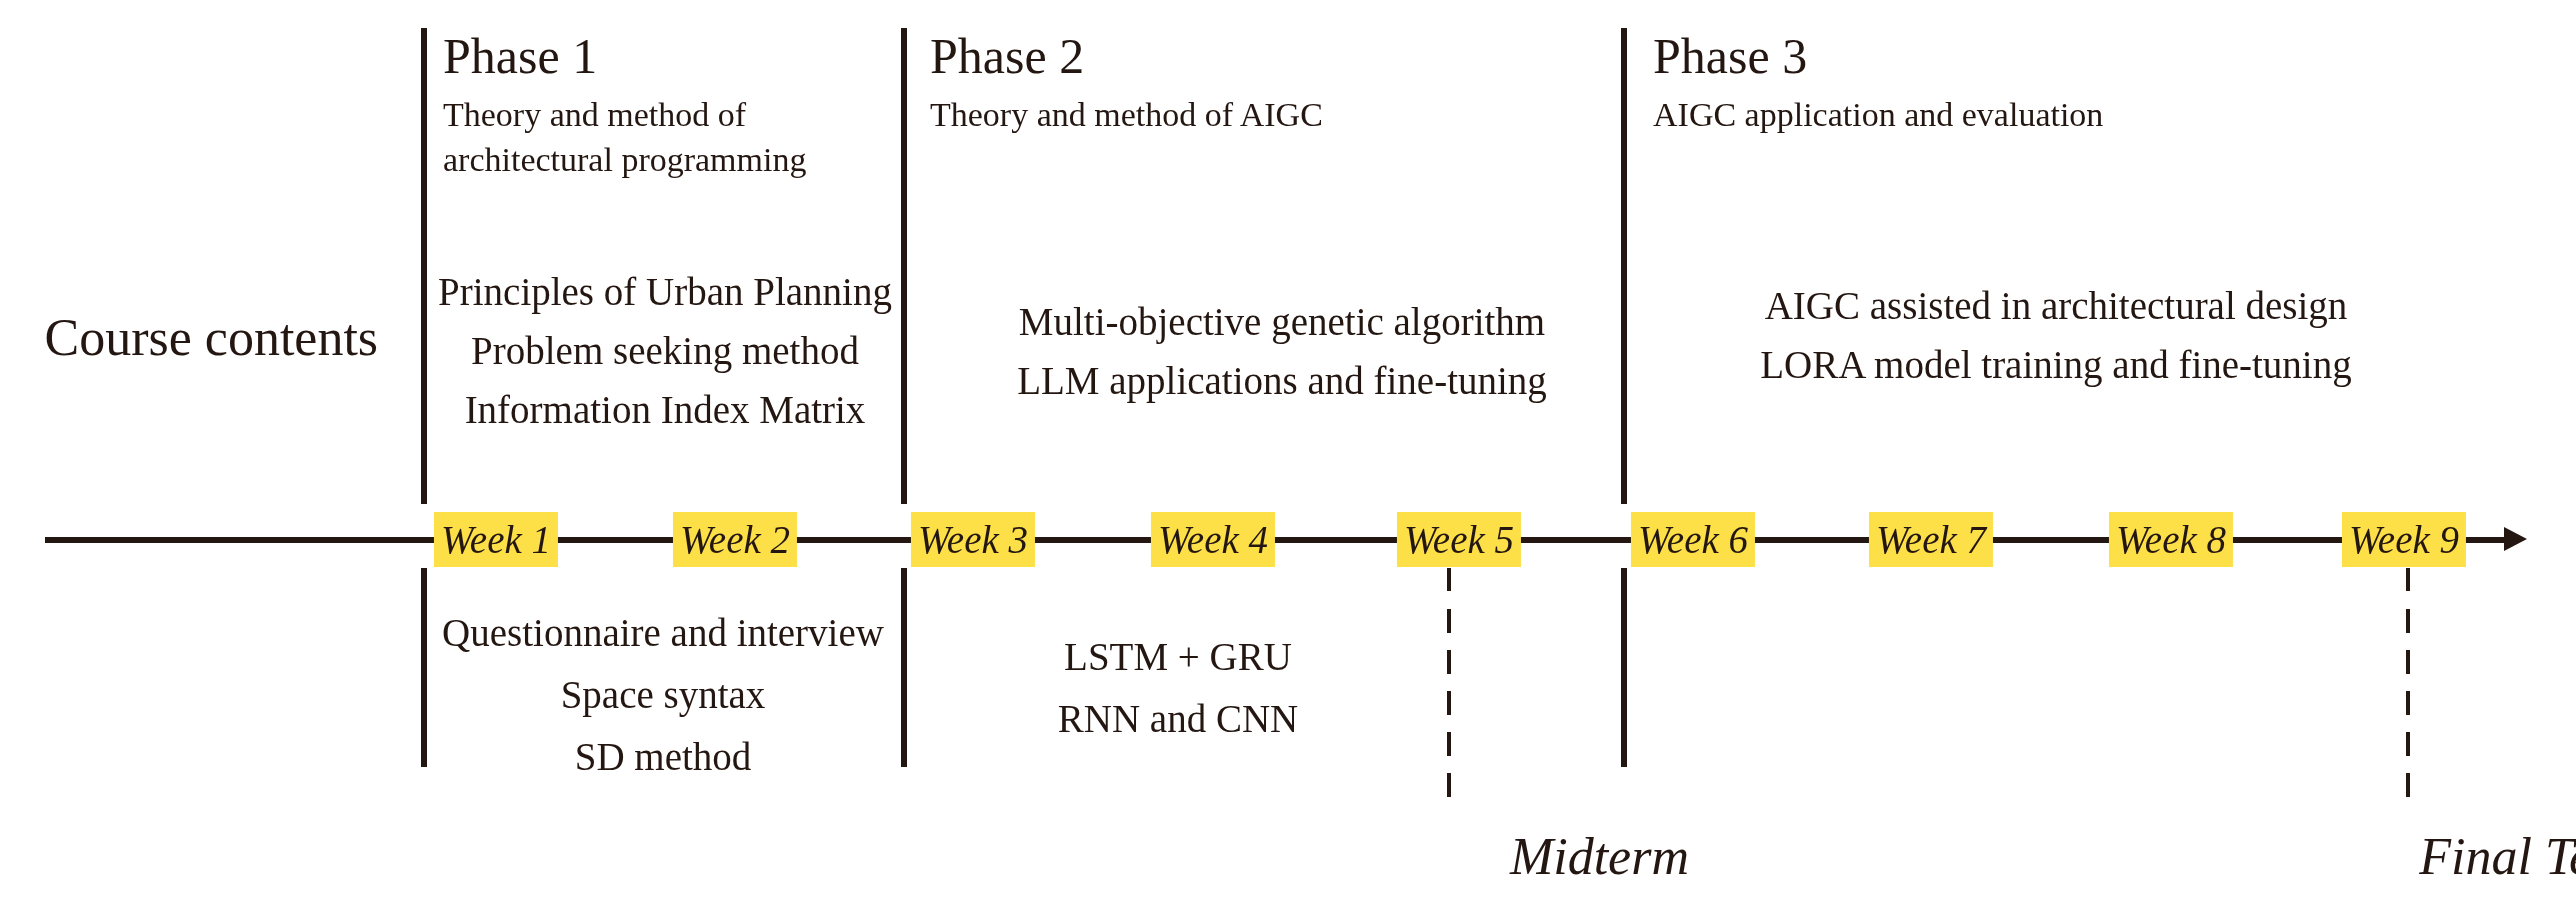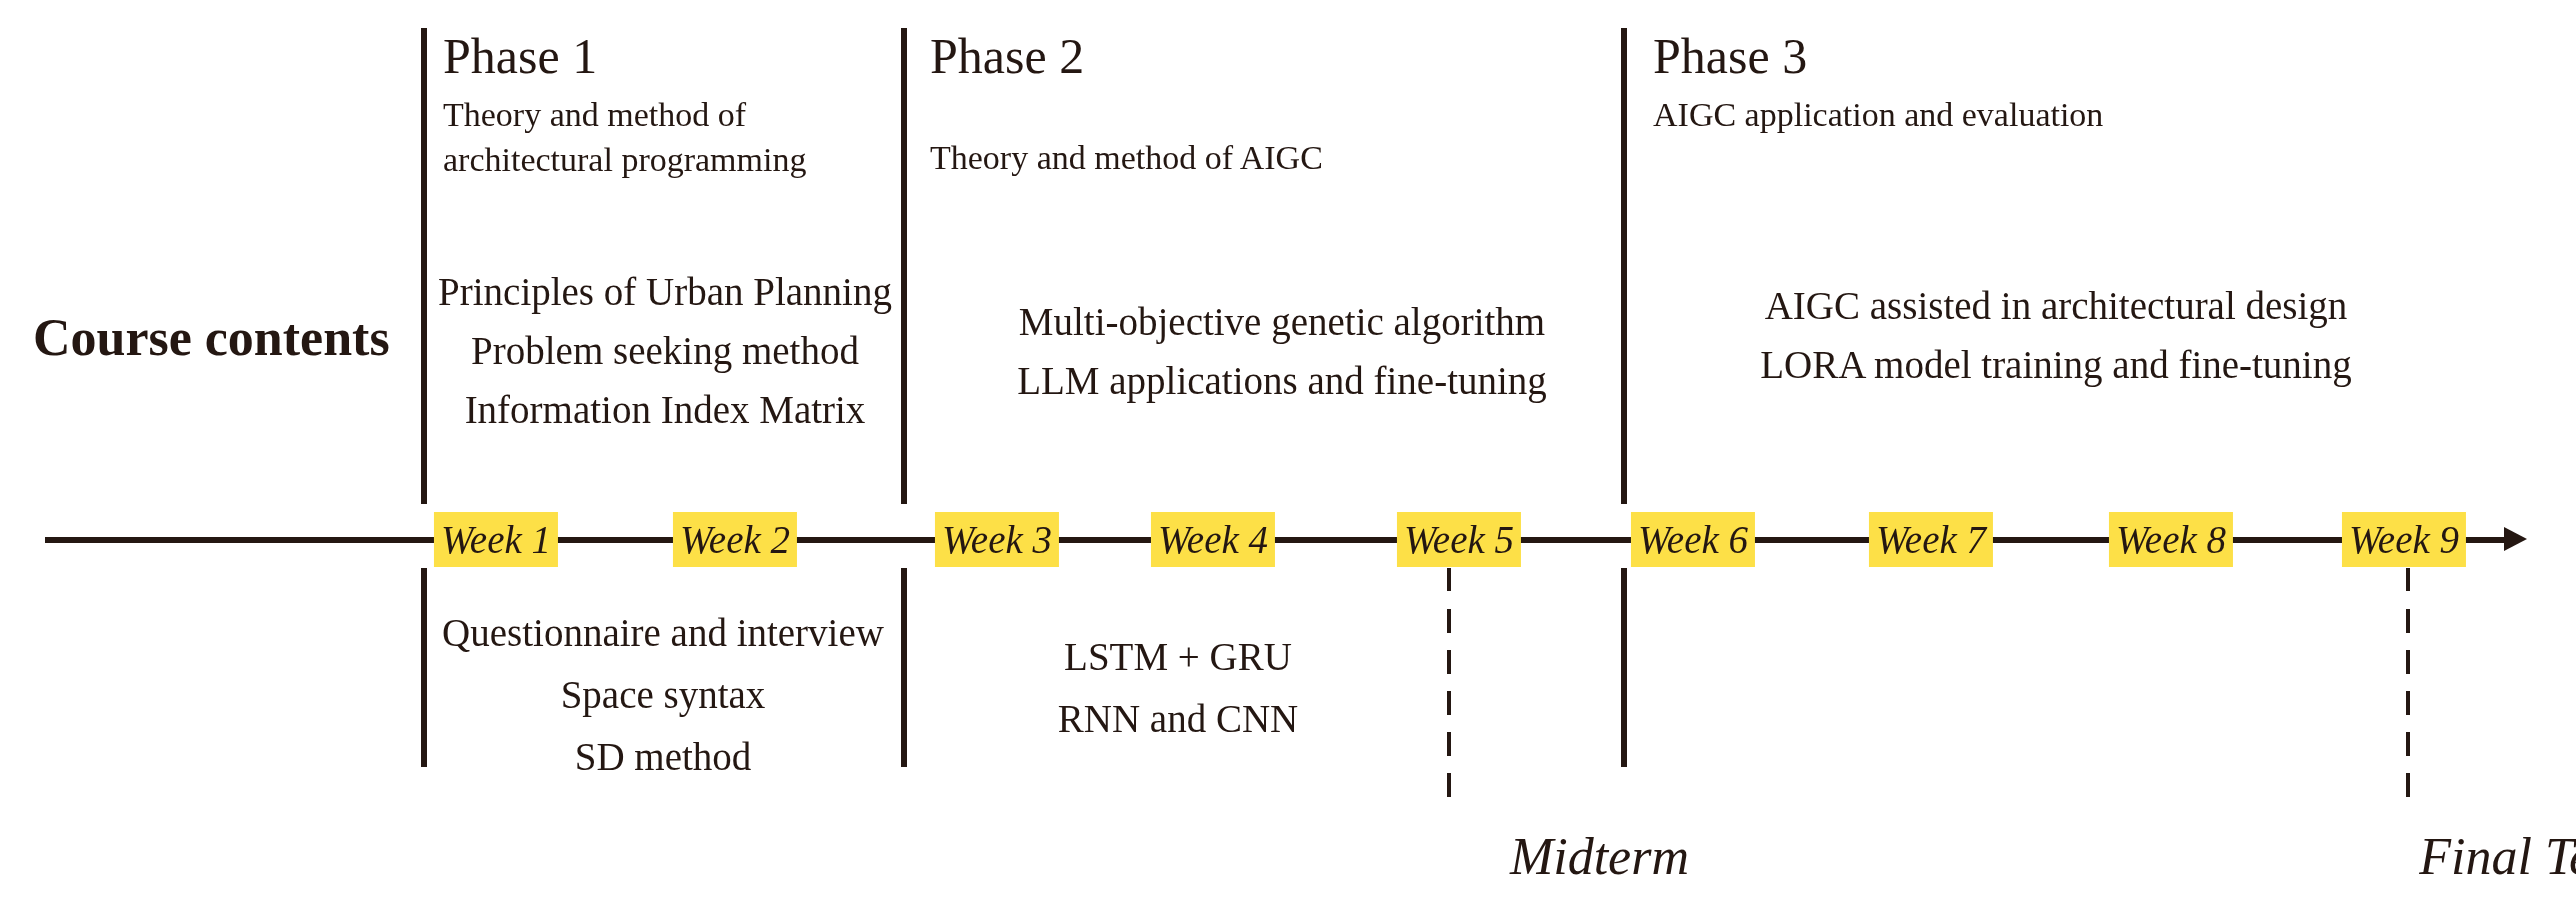--- a/index.html
+++ b/index.html
@@ -3,21 +3,21 @@
 <meta charset="utf-8">
 <style>
   html,body{margin:0;padding:0;background:#ffffff;}
   #canvas{
     position:relative;width:2576px;height:919px;background:#ffffff;
     font-family:"Liberation Serif","DejaVu Serif",serif;color:#241712;
     overflow:hidden;
   }
   
   .row-label{position:absolute;left:7.8px;width:407px;text-align:center;
-    font-weight:bold;font-size:52px;line-height:56px;white-space:nowrap;}
+    font-weight:normal;font-size:52px;line-height:56px;white-space:nowrap;}
   
   .vline{position:absolute;width:5.5px;background:#241712;}
   .vline.top{top:28px;height:476px;}
   .vline.bottom{top:568px;height:199px;}
   .dashline{position:absolute;width:3.9px;top:568px;height:241px;
     background:repeating-linear-gradient(to bottom,#241712 0 23.5px,transparent 23.5px 41px);}
   
   .phase-title{position:absolute;top:28px;font-weight:normal;font-size:50px;line-height:56px;white-space:nowrap;}
   .phase-desc{position:absolute;top:92px;font-size:34px;line-height:45px;white-space:nowrap;}
   
@@ -57,21 +57,21 @@
     <div>Problem seeking method</div>
     <div>Information Index Matrix</div>
   </div>
   <div class="skills-list" style="left:311px;top:602px;">
     <div>Questionnaire and interview</div>
     <div>Space syntax</div>
     <div>SD method</div>
   </div>
 
   <div class="phase-title" style="left:930px;">Phase 2</div>
-  <div class="phase-desc" style="left:930px;margin-top:43px;">
+  <div class="phase-desc" style="left:930px;">
     <div>Theory and method of AIGC</div>
   </div>
   <div class="content-list" style="left:930px;top:292px;">
     <div>Multi-objective genetic algorithm</div>
     <div>LLM applications and fine-tuning</div>
   </div>
   <div class="skills-list" style="left:826px;top:626px;">
     <div>LSTM + GRU</div>
     <div>RNN and CNN</div>
   </div>
@@ -83,21 +83,21 @@
   <div class="content-list" style="left:1704px;top:276px;">
     <div>AIGC assisted in architectural design</div>
     <div>LORA model training and fine-tuning</div>
   </div>
 
   <div class="axis-line"></div>
   <div class="arrow-head"></div>
 
   <div class="week" style="left:496px;">Week 1</div>
   <div class="week" style="left:735px;">Week 2</div>
-  <div class="week" style="left:973px;margin-left:24px;">Week 3</div>
+  <div class="week" style="left:973px;">Week 3</div>
   <div class="week" style="left:1213px;">Week 4</div>
   <div class="week" style="left:1451px;margin-left:8px;">Week 5</div>
   <div class="week" style="left:1693px;">Week 6</div>
   <div class="week" style="left:1931px;">Week 7</div>
   <div class="week" style="left:2171px;">Week 8</div>
   <div class="week" style="left:2404px;">Week 9</div>
 
   <div class="dashline" style="left:1447px;"></div>
   <div class="dashline" style="left:2406px;"></div>
   <div class="milestone" style="left:1220px;">Midterm</div>

